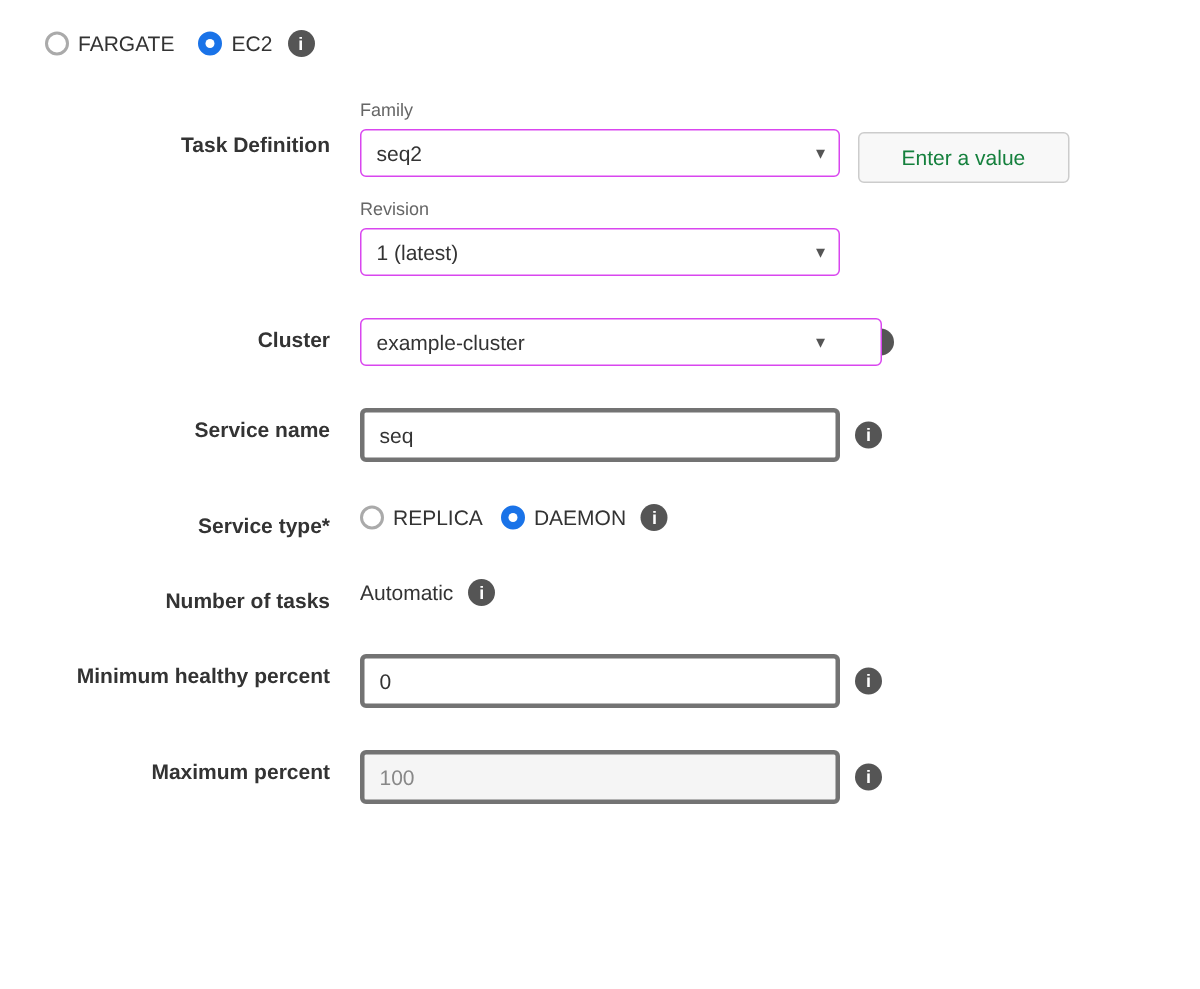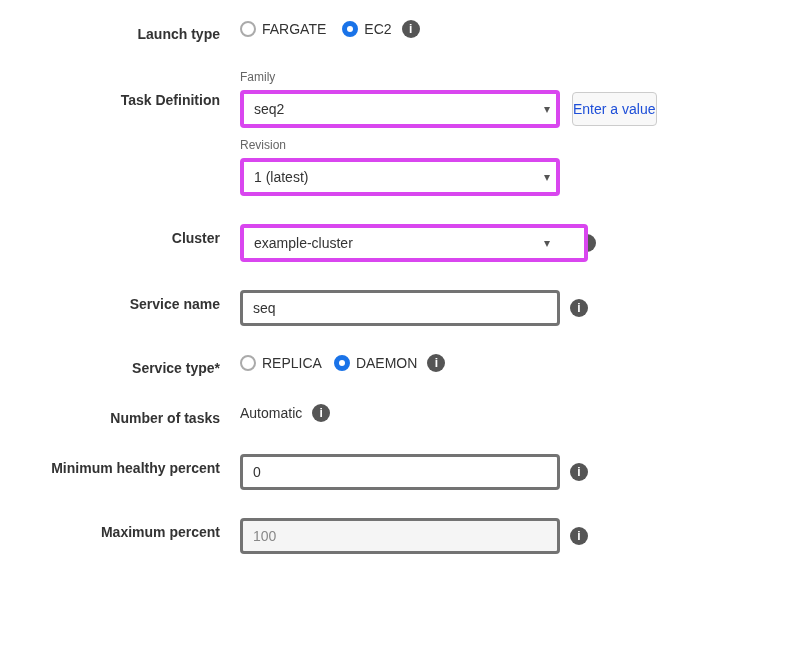--- a/index.html
+++ b/index.html
@@ -86,21 +86,21 @@
       flex-shrink: 0;
     }
     
     .select-wrapper {
       position: relative;
       display: inline-block;
     }
     .styled-select {
       appearance: none;
       -webkit-appearance: none;
-      border: 4px solid #d946ef;
+      border: 1px solid #d946ef;
       border-radius: 4px;
       padding: 7px 32px 7px 10px;
       font-size: 14px;
       color: #333;
       background: #fff;
       cursor: pointer;
       outline: none;
       width: 100%;
     }
     .select-arrow {
@@ -138,43 +138,42 @@
       outline: none;
     }
     .text-input.disabled {
       background: #f5f5f5;
       color: #888;
     }
     
     .btn-enter-value {
       border: 1px solid #ccc;
       border-radius: 4px;
-      padding: 8px 0;
+      padding: 8px 28px;
       font-size: 14px;
       background: #f8f8f8;
-      color: #1d4ed8;
+      color: #15803d;
       cursor: pointer;
       white-space: nowrap;
     }
     
     .cluster-row {
       display: flex;
       align-items: center;
       gap: 8px;
     }
     
     .form-row + .form-row {
       border-top: none;
     }
   </style>
 </head>
 <body>
 
 <div class="form-row">
-  <div class="form-label">Launch type</div>
   <div class="form-content">
     <div class="radio-group">
       <div class="radio-option">
         <div class="radio-circle"></div>
         <span class="radio-label">FARGATE</span>
       </div>
       <div class="radio-option" style="margin-left:6px;">
         <div class="radio-circle selected"></div>
         <span class="radio-label">EC2</span>
       </div>

